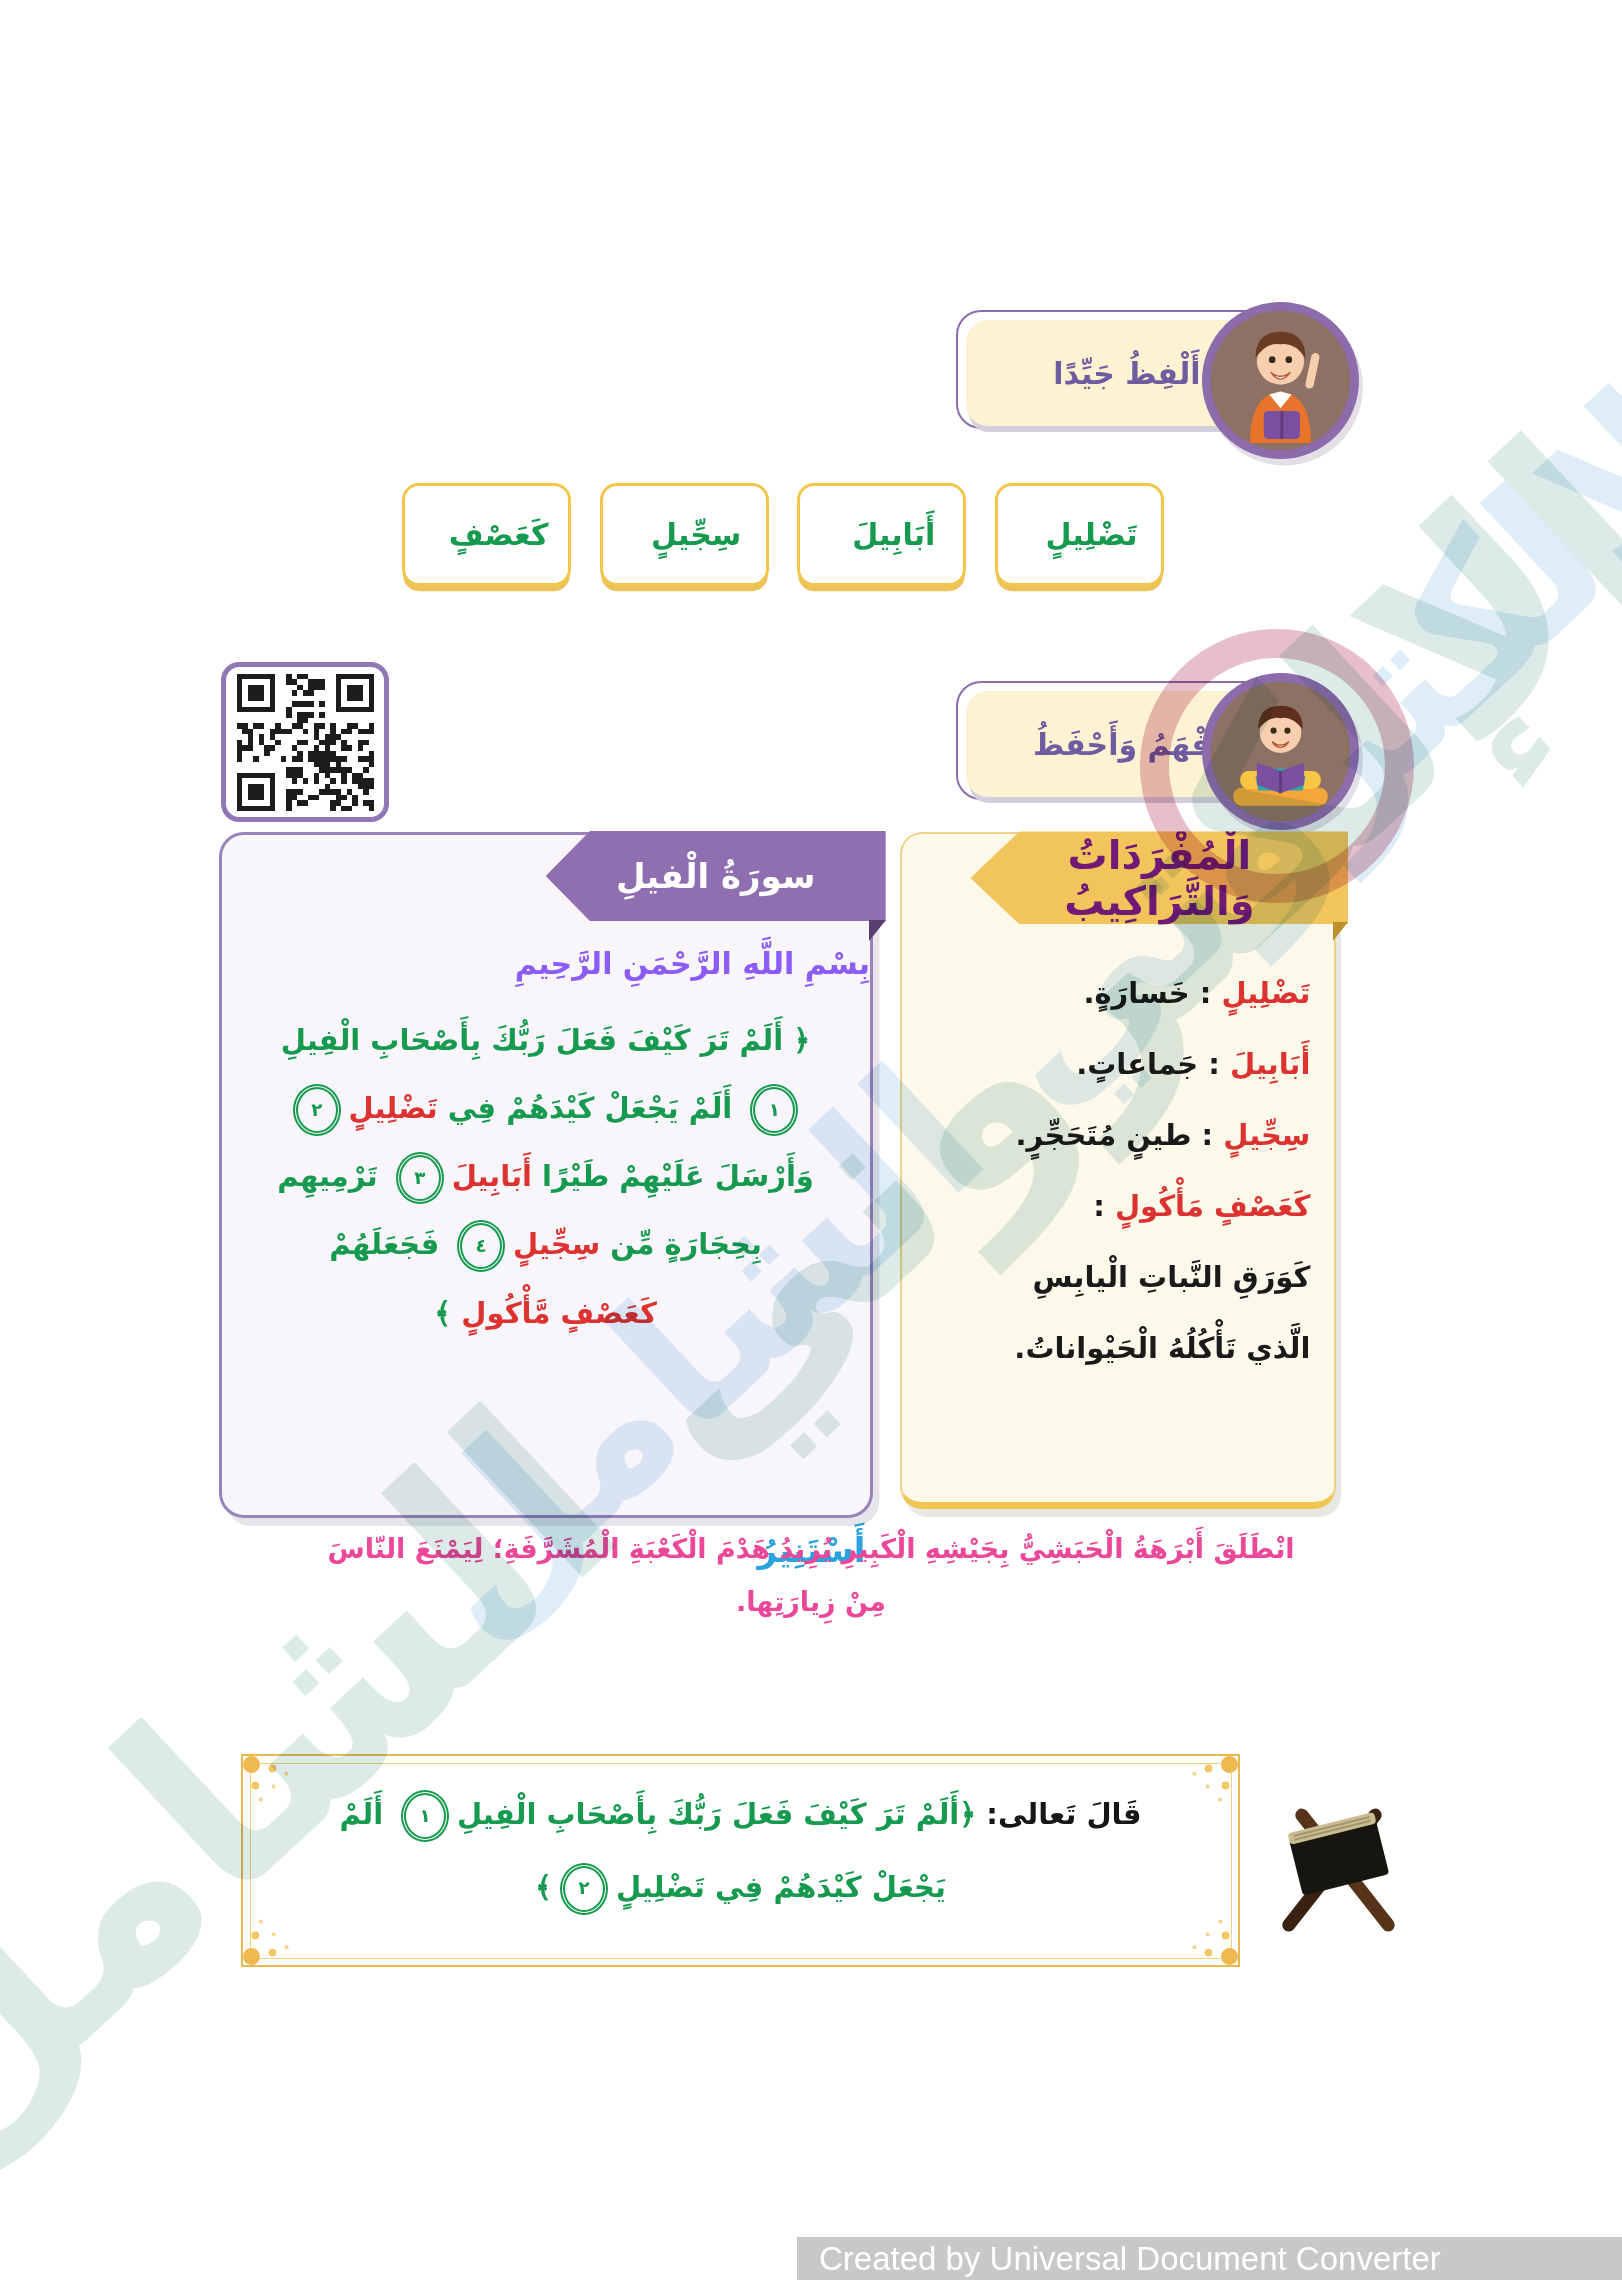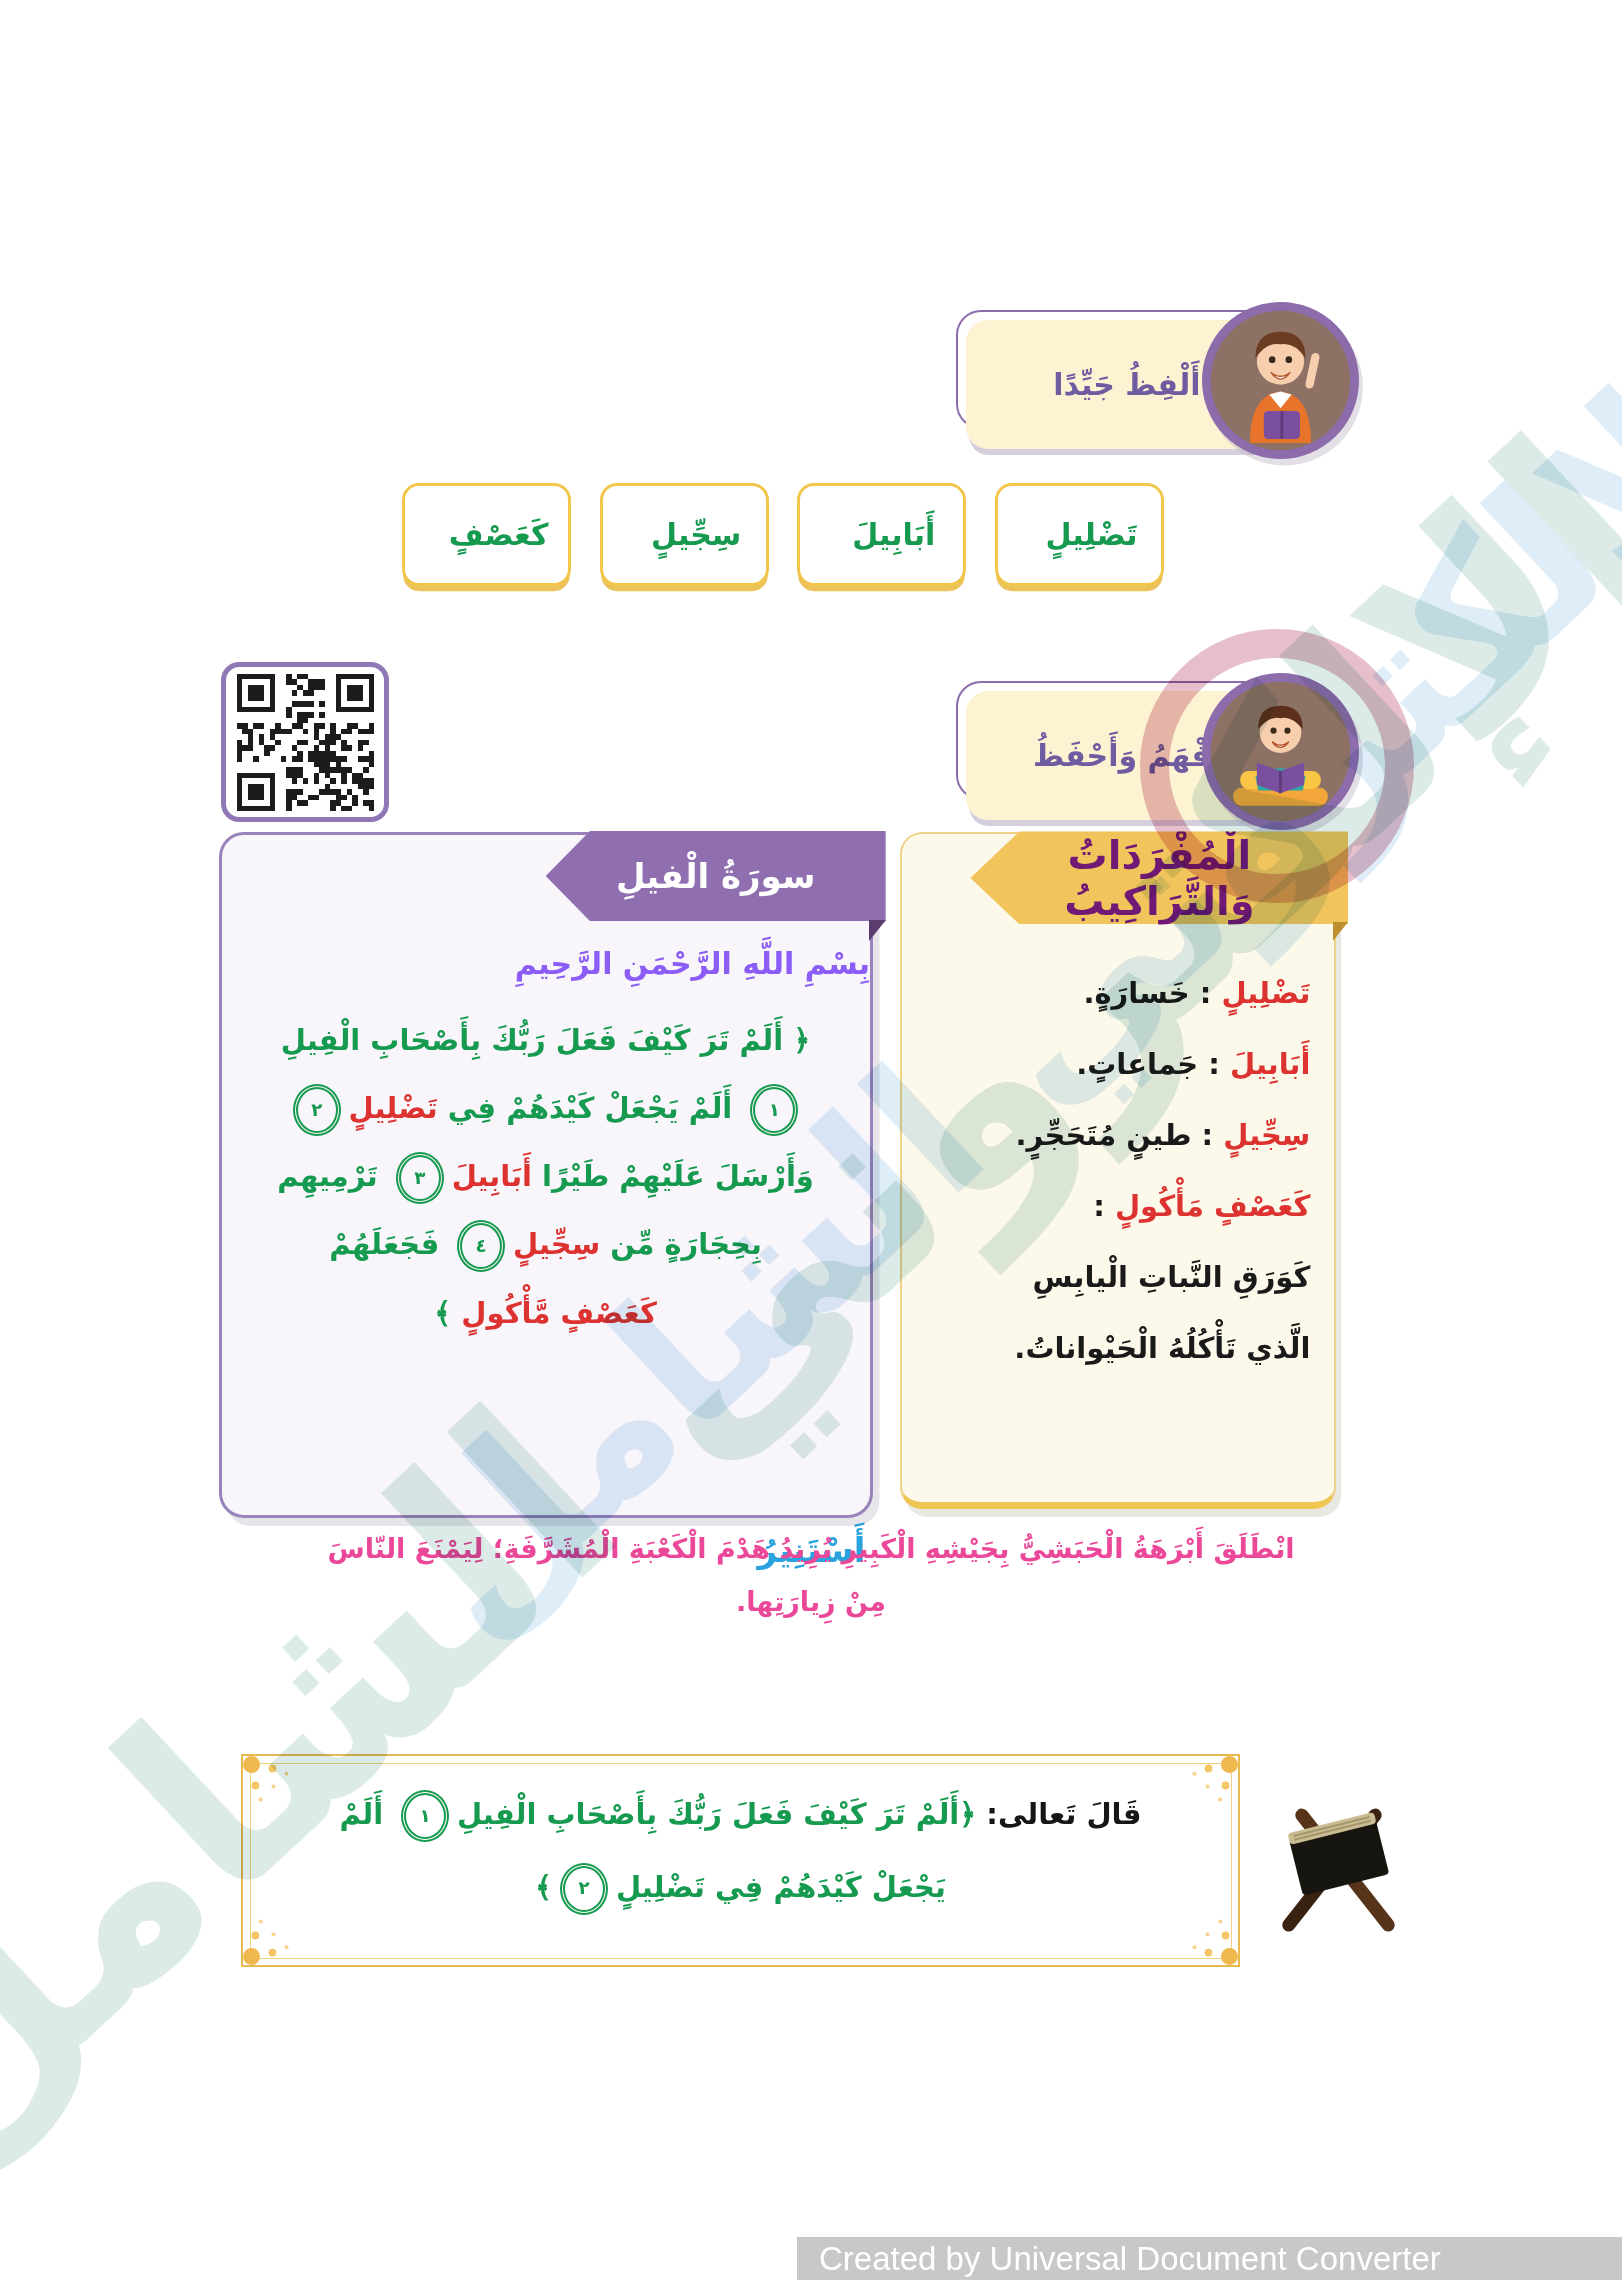--- a/index.html
+++ b/index.html
@@ -13,21 +13,21 @@
        transform:rotate(-43deg);}
   .wm2{left:131px;top:720px;width:2225px;font-size:196px;color:#d9eaf6;opacity:.85;
        transform:rotate(-43deg);}
   .wm-ring{position:absolute;left:1140px;top:629px;width:216px;height:216px;border-radius:50%;
        border:29px solid rgba(188,86,118,.38);z-index:41;mix-blend-mode:multiply;pointer-events:none;}
 
   
   .badge{position:absolute;width:406px;height:151px;z-index:5;}
   .badge-outline{position:absolute;left:3.9px;top:7.9px;width:322px;height:115px;
       border:2.6px solid #8d6cab;border-radius:25px;}
-  .badge-pill{position:absolute;left:14.4px;top:18.3px;width:308px;height:129px;background:#fdf2d2;
+  .badge-pill{position:absolute;left:14.4px;top:18.3px;width:308px;height:106px;background:#fdf2d2;
       border-radius:22px;box-shadow:0 9.2px 0 -3.3px #d5cfdd;display:flex;align-items:center;
       justify-content:center;padding-left:6.5px;}
   .badge-label{color:#6f5ca0;font-size:30px;font-weight:700;}
   .badge-avatar{position:absolute;left:250px;top:0;width:139px;height:139px;border-radius:50%;
       background:#8d7164;border:9.2px solid #8d6cab;overflow:hidden;box-shadow:3.9px 6.5px 0 rgba(190,185,200,.45);}
   .badge-avatar svg{width:100%;height:100%;}
 
   
   #cards{position:absolute;left:402px;top:483px;width:762px;height:105px;display:flex;
       justify-content:space-between;z-index:5;}

